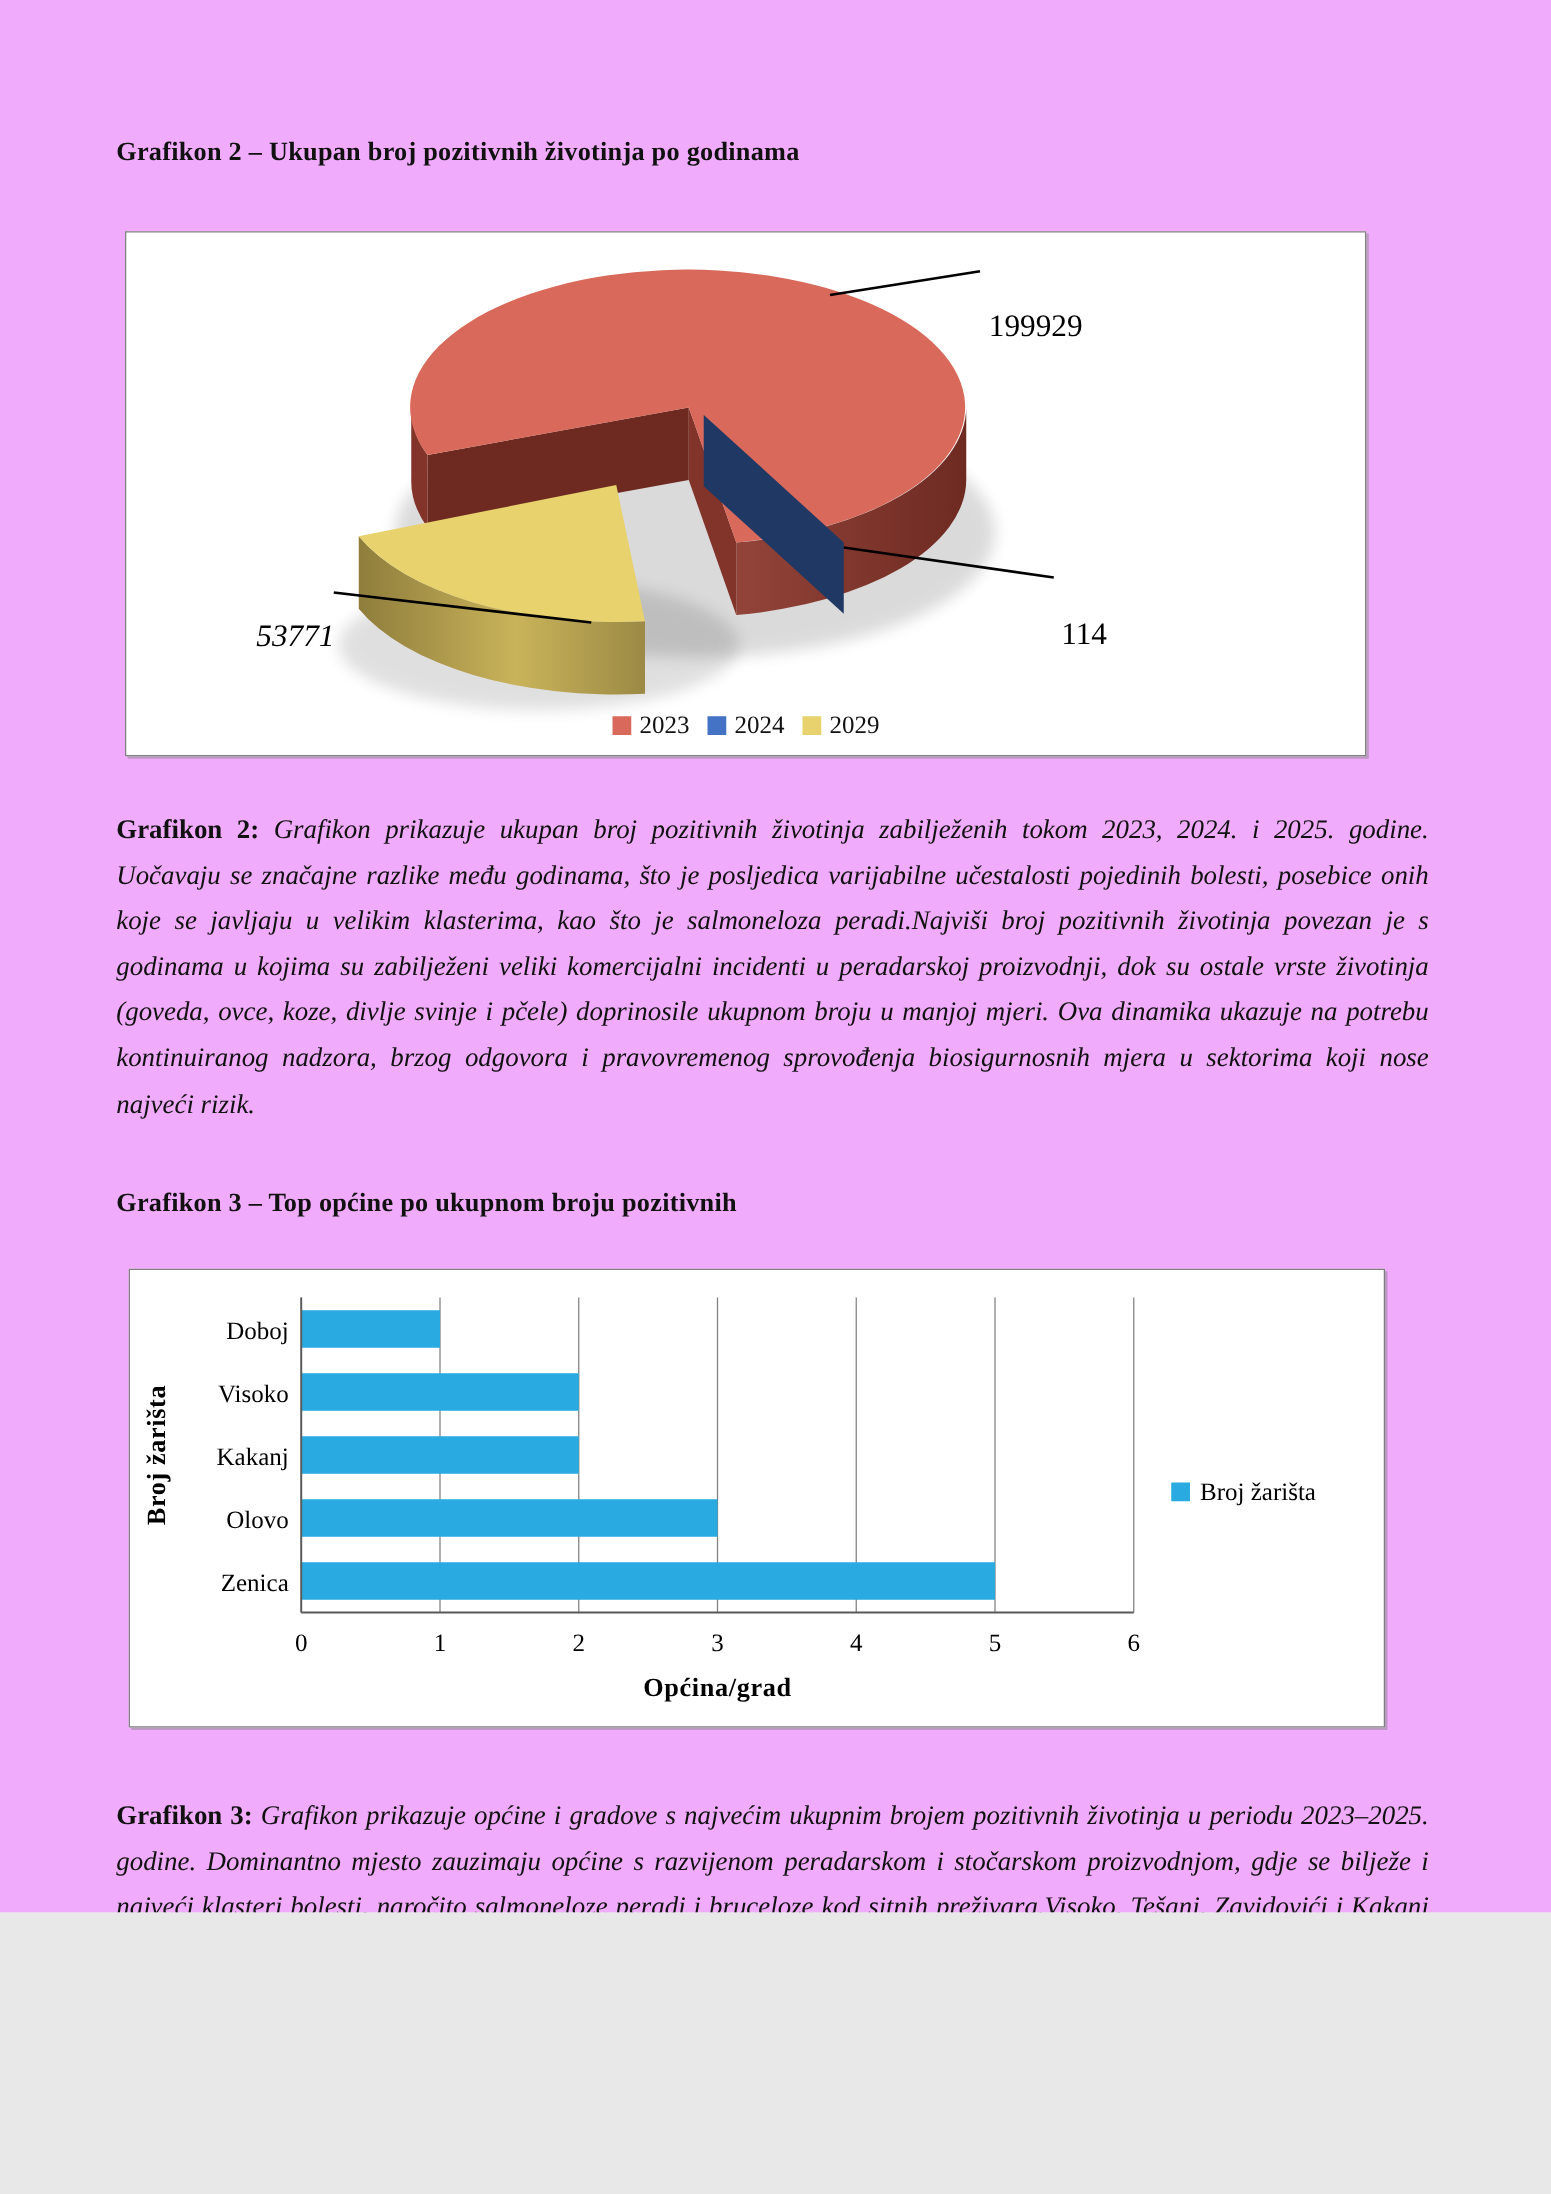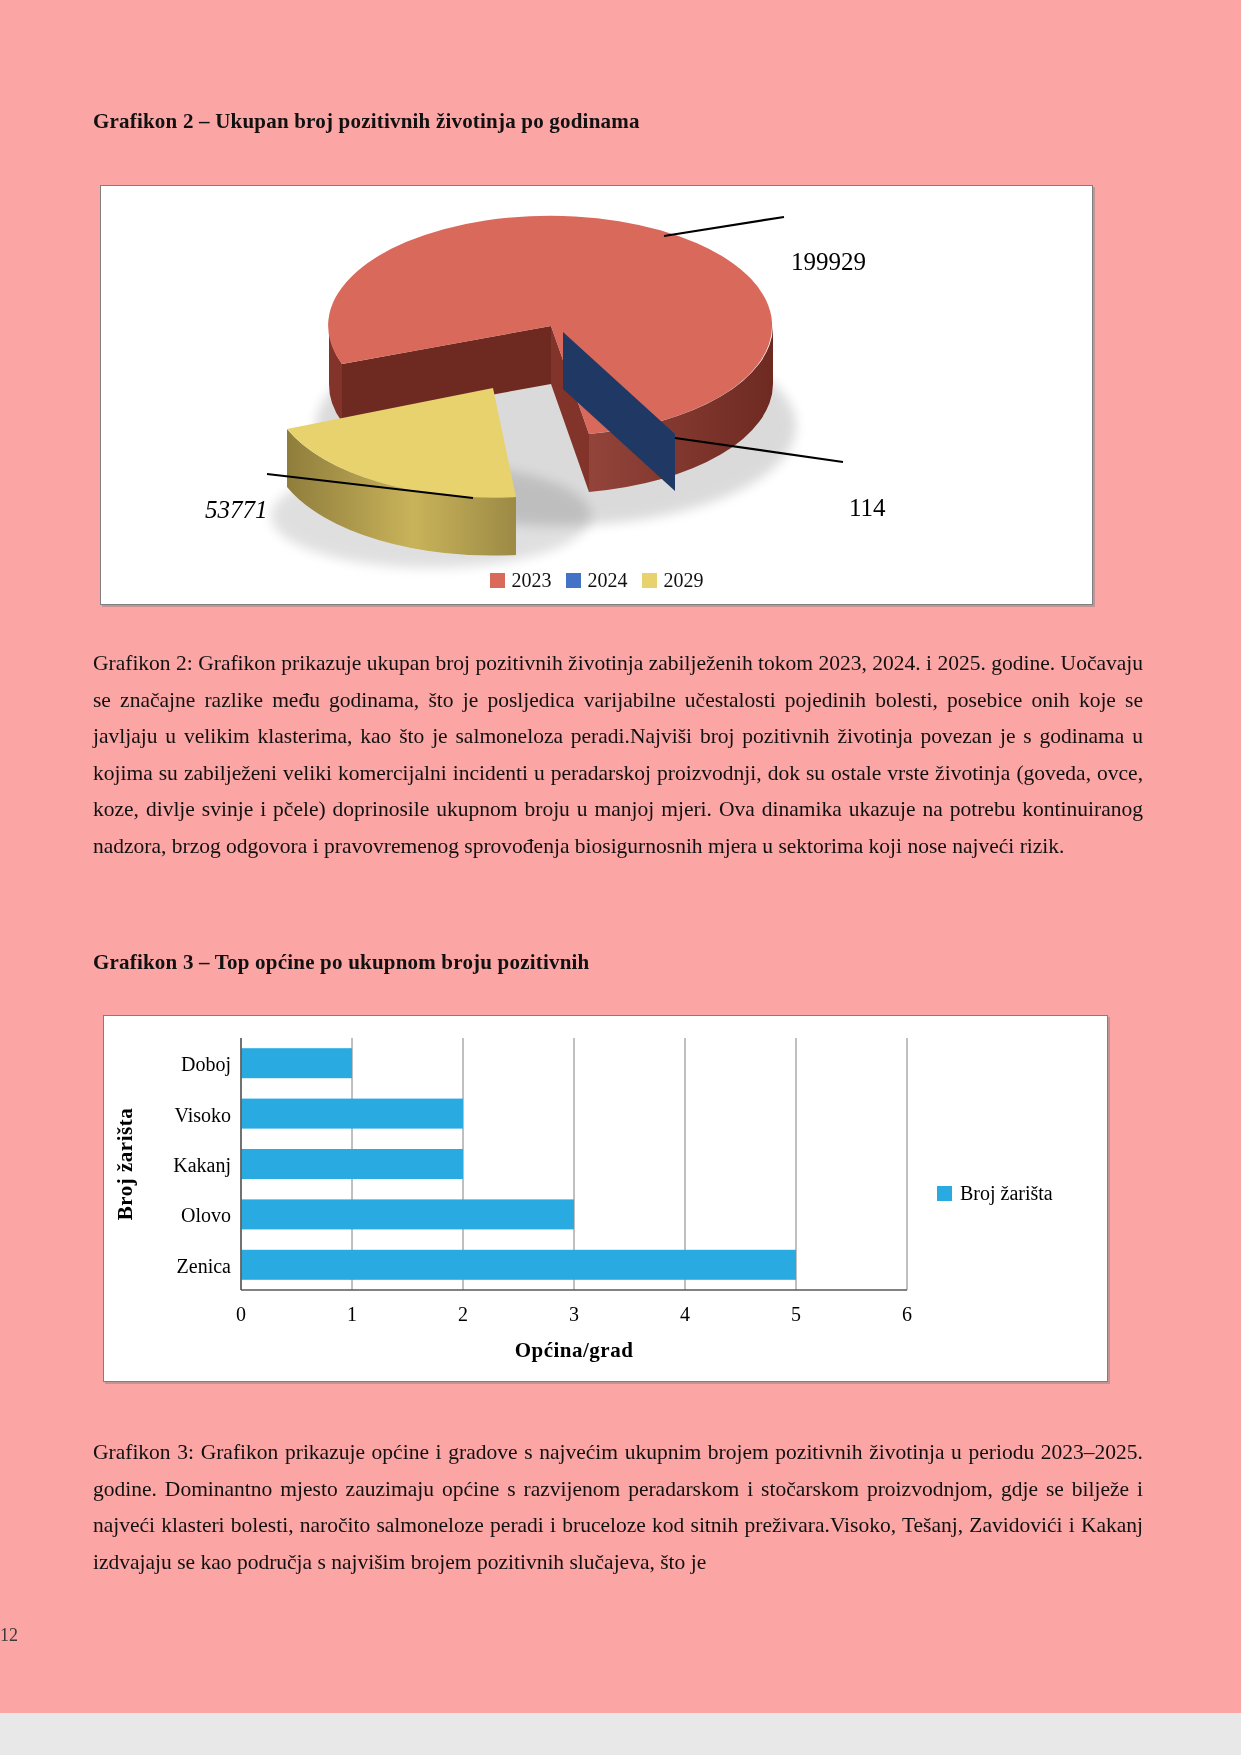--- a/index.html
+++ b/index.html
@@ -1,20 +1,20 @@
 <!DOCTYPE html>
 <html><head>
 <meta charset="utf-8">
 <style>
   html,body{margin:0;padding:0;background:#e8e8e8;}
   .page{
     position:relative;
-    width:1241px;height:1713px;
+    width:1241px;height:1530px;
     margin:0 auto;
-    background:#fca5a5;
+    background:#f0abfc;
     font-family:"Liberation Serif",serif;
     color:#111;
     overflow:hidden;
   }
   .heading{
     position:absolute;left:93px;width:1050px;
     font-size:21px;font-weight:bold;line-height:28px;
     letter-spacing:.2px;
   }
   #heading-g2{top:107px;}
@@ -41,22 +41,22 @@
   }
   .legend-item{display:flex;align-items:center;gap:7px;}
   .swatch{width:15px;height:15px;display:inline-block;}
   .para{
     position:absolute;left:93px;width:1050px;
     font-size:21.5px;line-height:36.6px;
     text-align:justify;margin:0;
   }
   #para-g2{top:645px;}
   #para-g3{top:1434px;}
-  .para .lead{font-weight:normal;font-style:normal;}
-  .para .body{}
+  .para .lead{font-weight:bold;font-style:normal;}
+  .para .body{font-style:italic;}
   .page-number{
     position:absolute;left:0;right:0;top:1625px;
     text-align:left;font-size:18px;color:#3a3a3a;
   }
   
   text.tick,text.cat{font:20px "Liberation Serif",serif;fill:#000;}
   text.axis-title{font:bold 21px "Liberation Serif",serif;fill:#000;letter-spacing:.5px;}
   text.legend-label{font:20px "Liberation Serif",serif;fill:#000;}
 </style>
 </head>

